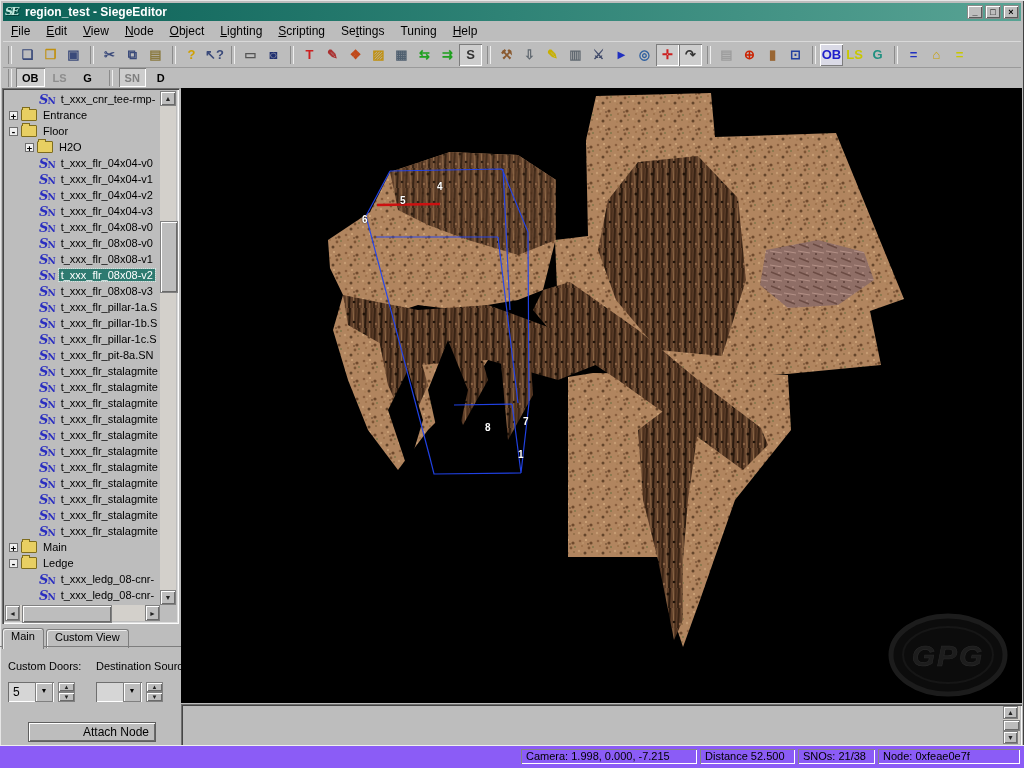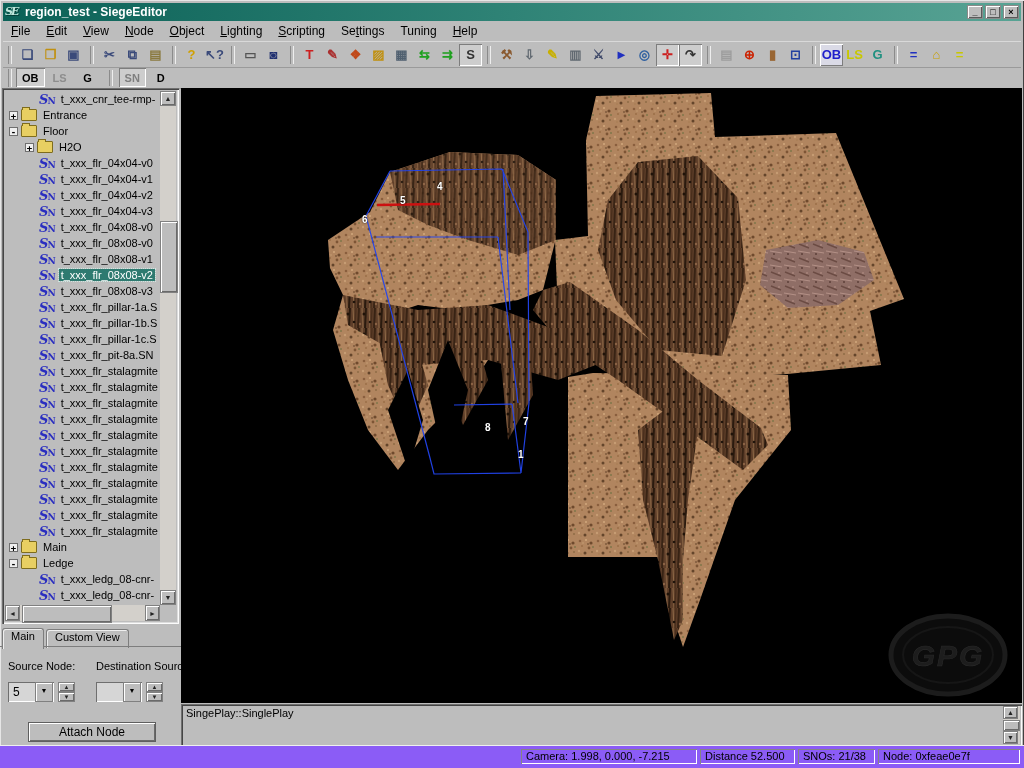--- a/index.html
+++ b/index.html
@@ -68,21 +68,21 @@
   .doors-label{position:absolute;top:34px;font-size:11px}
   .combo{position:absolute;top:56px;height:20px;width:46px;background:#d6d6d6;
     box-shadow:inset 1px 1px 0 #6f6f6f,inset -1px -1px 0 #fff;display:flex;align-items:center}
   .combo .val{flex:1;padding-left:5px;font-size:12px}
   .combo .dd{width:16px;height:18px;margin:1px;background:#bdbdbd;border:1px solid #808080;
     box-shadow:inset 1px 1px 0 #fff;font-size:7px;line-height:16px;text-align:center;padding:0}
   .spin{position:absolute;top:56px;width:17px;height:20px;display:flex;flex-direction:column}
   .spin button{flex:1;background:#bdbdbd;border:1px solid #808080;box-shadow:inset 1px 1px 0 #fff,inset -1px -1px 0 #6a6a6a;
     font-size:6px;line-height:6px;text-align:center;padding:0;color:#222}
   .attach-btn{position:absolute;left:28px;top:96px;width:128px;height:20px;background:#bdbdbd;
-    border:1px solid #5f5f5f;box-shadow:inset 1px 1px 0 #fff,inset -1px -1px 0 #6a6a6a;font-size:12px;text-align:center}
+    border:1px solid #5f5f5f;box-shadow:inset 1px 1px 0 #fff,inset -1px -1px 0 #6a6a6a;font-size:12px;text-align:right}
   
   .viewport{position:absolute;left:181px;top:88px;width:841px;height:615px;background:#000;overflow:hidden}
   .viewport svg{position:absolute;left:0;top:0}
   .door-num{position:absolute;color:#fff;font:bold 10px "Liberation Sans",sans-serif;text-shadow:0 0 2px #000}
   
   .log{position:absolute;left:181px;top:704px;width:841px;height:42px;background:#bdbdbd;
     box-shadow:inset 1px 1px 0 #6f6f6f,inset 2px 2px 0 #454545,inset -1px -1px 0 #fbfbfb;
     padding:3px 22px 0 5px;box-sizing:border-box;font-size:11px;line-height:12px}
   .log-sbv{top:2px;right:2px;width:17px;bottom:2px}
   .log .sb-btn{width:15px;height:13px;line-height:11px}
@@ -394,21 +394,21 @@
     <button class="sb-btn" style="left:0;top:0;width:15px;height:16px"><span>◄</span></button>
     <div class="sb-thumb" style="left:17px;top:0;width:88px;height:16px"></div>
     <button class="sb-btn" style="right:0;top:0;width:15px;height:16px"><span>►</span></button>
   </div>
 </div>
 
 <div class="doors">
   <div class="tab active" style="left:2px">Main</div>
   <div class="tab" style="left:46px">Custom View</div>
   <div style="position:absolute;left:0;top:20px;right:0;height:1px;background:#7d7d7d"></div>
-  <div class="doors-label" style="left:8px">Source Node:</div>
+  <div class="doors-label" style="left:8px">Custom Doors:</div>
   <div class="doors-label" style="left:96px">Destination Source:</div>
   <div class="combo" style="left:8px">
     <span class="val">5</span>
     <span class="dd">▼</span>
   </div>
   <div class="spin" style="left:58px">
     <button>▲</button>
     <button>▼</button>
   </div>
   <div class="combo" style="left:96px">
@@ -491,21 +491,20 @@
       <span class="door-num" style="left: 256px; top: 93px;">4</span>
       <span class="door-num" style="left: 219px; top: 107px;">5</span>
       <span class="door-num" style="left: 181px; top: 126px;">6</span>
       <span class="door-num" style="left: 304px; top: 334px;">8</span>
       <span class="door-num" style="left: 342px; top: 328px;">7</span>
       <span class="door-num" style="left: 337px; top: 361px;">1</span>
     </div>
 </div>
 
 <div class="log">
-  <div>SingePlay::SinglePlay</div>
   <div class="sb log-sbv">
     <button class="sb-btn" style="top:0;left:0"><span>▲</span></button>
     <div class="sb-thumb" style="top:14px;left:0;width:15px;height:9px"></div>
     <button class="sb-btn" style="bottom:0;left:0"><span>▼</span></button>
   </div>
 </div>
 
 <div class="statusbar">
   <div class="status-cell" style="left:521px;width:176px">Camera: 1.998, 0.000, -7.215</div>
   <div class="status-cell" style="left:700px;width:95px">Distance 52.500</div>

